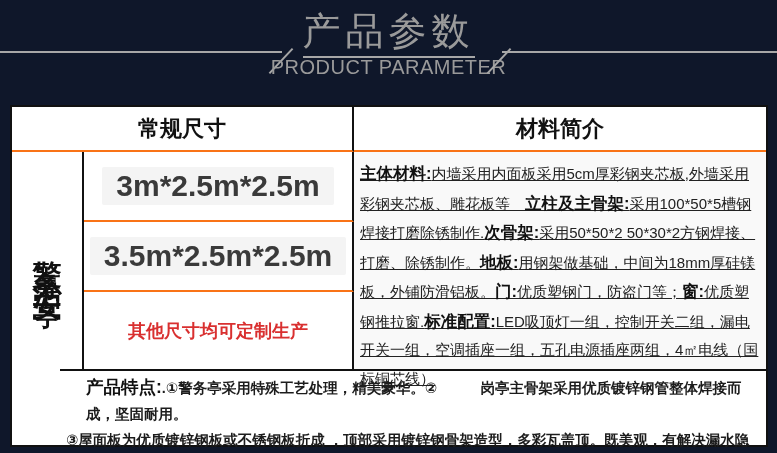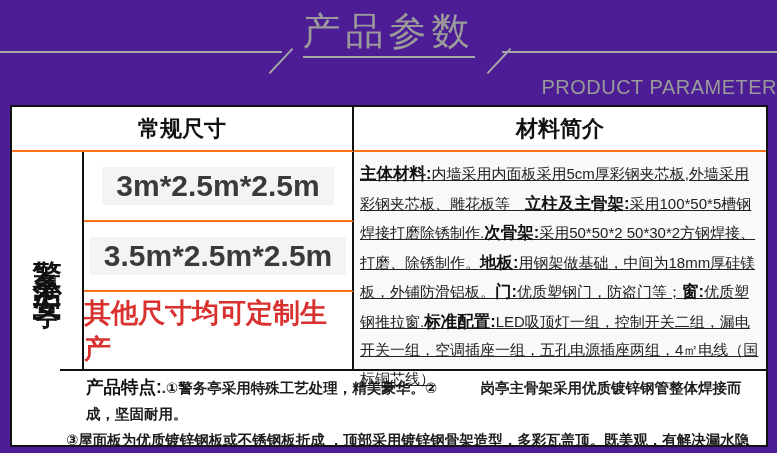--- a/index.html
+++ b/index.html
@@ -3,39 +3,39 @@
 <meta charset="utf-8">
 <style>
   * { margin: 0; padding: 0; box-sizing: border-box; }
   html, body { background: #ffffff; }
   body { font-family: "Liberation Sans", "DejaVu Sans", sans-serif; }
 
   .page {
     position: relative;
     width: 777px;
     height: 453px;
-    background: #4c1d95;
+    background: #0f172a;
     overflow: hidden;
   }
 
   
   .hdr { position: absolute; left: 0; top: 0; width: 777px; height: 100px; }
   .hdr-title-cn {
     position: absolute; left: 0; top: 6px; width: 777px;
     text-align: center;
     font-size: 38px; font-weight: 400; letter-spacing: 5px;
     color: #9a9a9a;
   }
   .hdr-underline {
     position: absolute; left: 50%; top: 56px; transform: translateX(-50%);
     width: 172px; height: 2px; background: #a7a7a7;
   }
   .hdr-title-en {
-    position: absolute; left: 0; top: 76px; width: 777px;
-    text-align: right;
+    position: absolute; left: 0; top: 56px; width: 777px;
+    text-align: center;
     font-size: 20px; font-weight: 400; letter-spacing: 0.5px;
     color: #9a9a9a;
   }
   .hdr-line-left {
     position: absolute; left: 0; top: 51px; width: 282px; height: 2px; background: #a7a7a7;
   }
   .hdr-line-right {
     position: absolute; left: 502px; top: 51px; width: 275px; height: 2px; background: #a7a7a7;
   }
   .hdr-slash-left {
@@ -71,21 +71,21 @@
     writing-mode: vertical-rl; text-orientation: upright;
     font-size: 29px; font-weight: 700; letter-spacing: 9px;
     color: #111; line-height: 1;
   }
 
   .dim-cell { grid-column: 2; font-size: 30px; font-weight: 700; color: #3a3a3a; }
   .dim-1 { grid-row: 2; }
   .dim-2 { grid-row: 3; }
   .dim-chip { background: #f4f4f4; padding: 2px 14px; border-radius: 2px; }
 
-  .custom-cell { grid-column: 2; grid-row: 4; font-size: 27px; font-weight: 700; color: #d93030; }
+  .custom-cell { grid-column: 2; grid-row: 4; font-size: 18px; font-weight: 700; color: #d93030; }
 
   .materials-cell {
     grid-column: 3; grid-row: 2 / 5;
     display: block;
     background: #f9f9f9;
     padding: 7px 4px 0 6px;
     font-size: 15px; line-height: 28.5px; color: #222;
     letter-spacing: 0;
     text-decoration: underline;
   }

